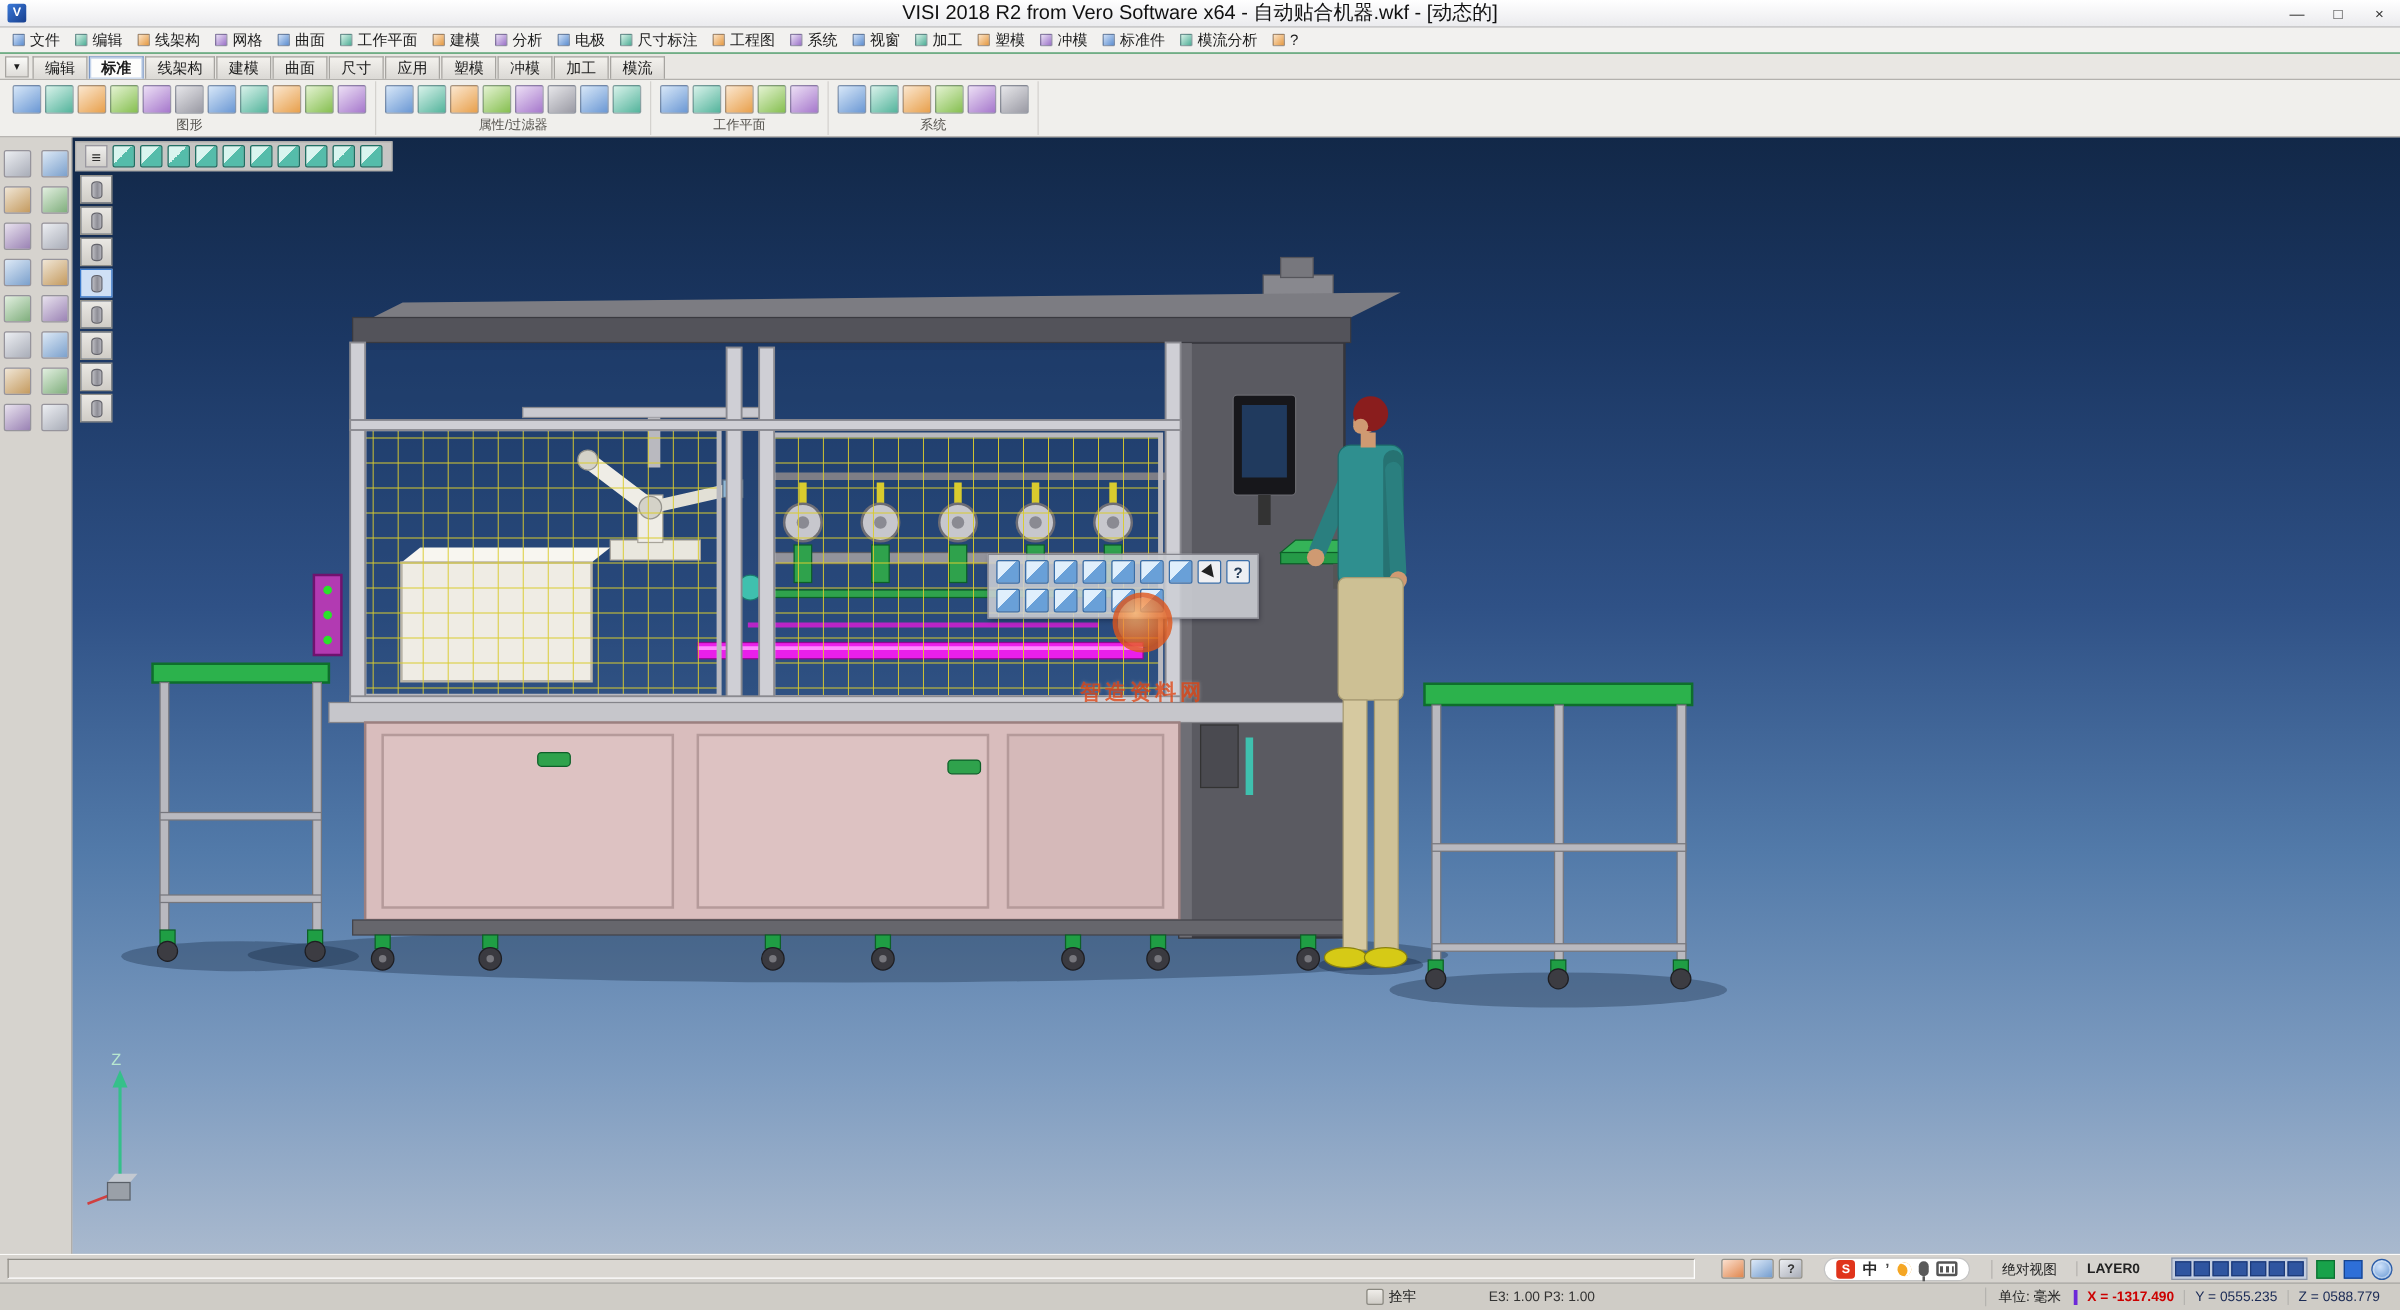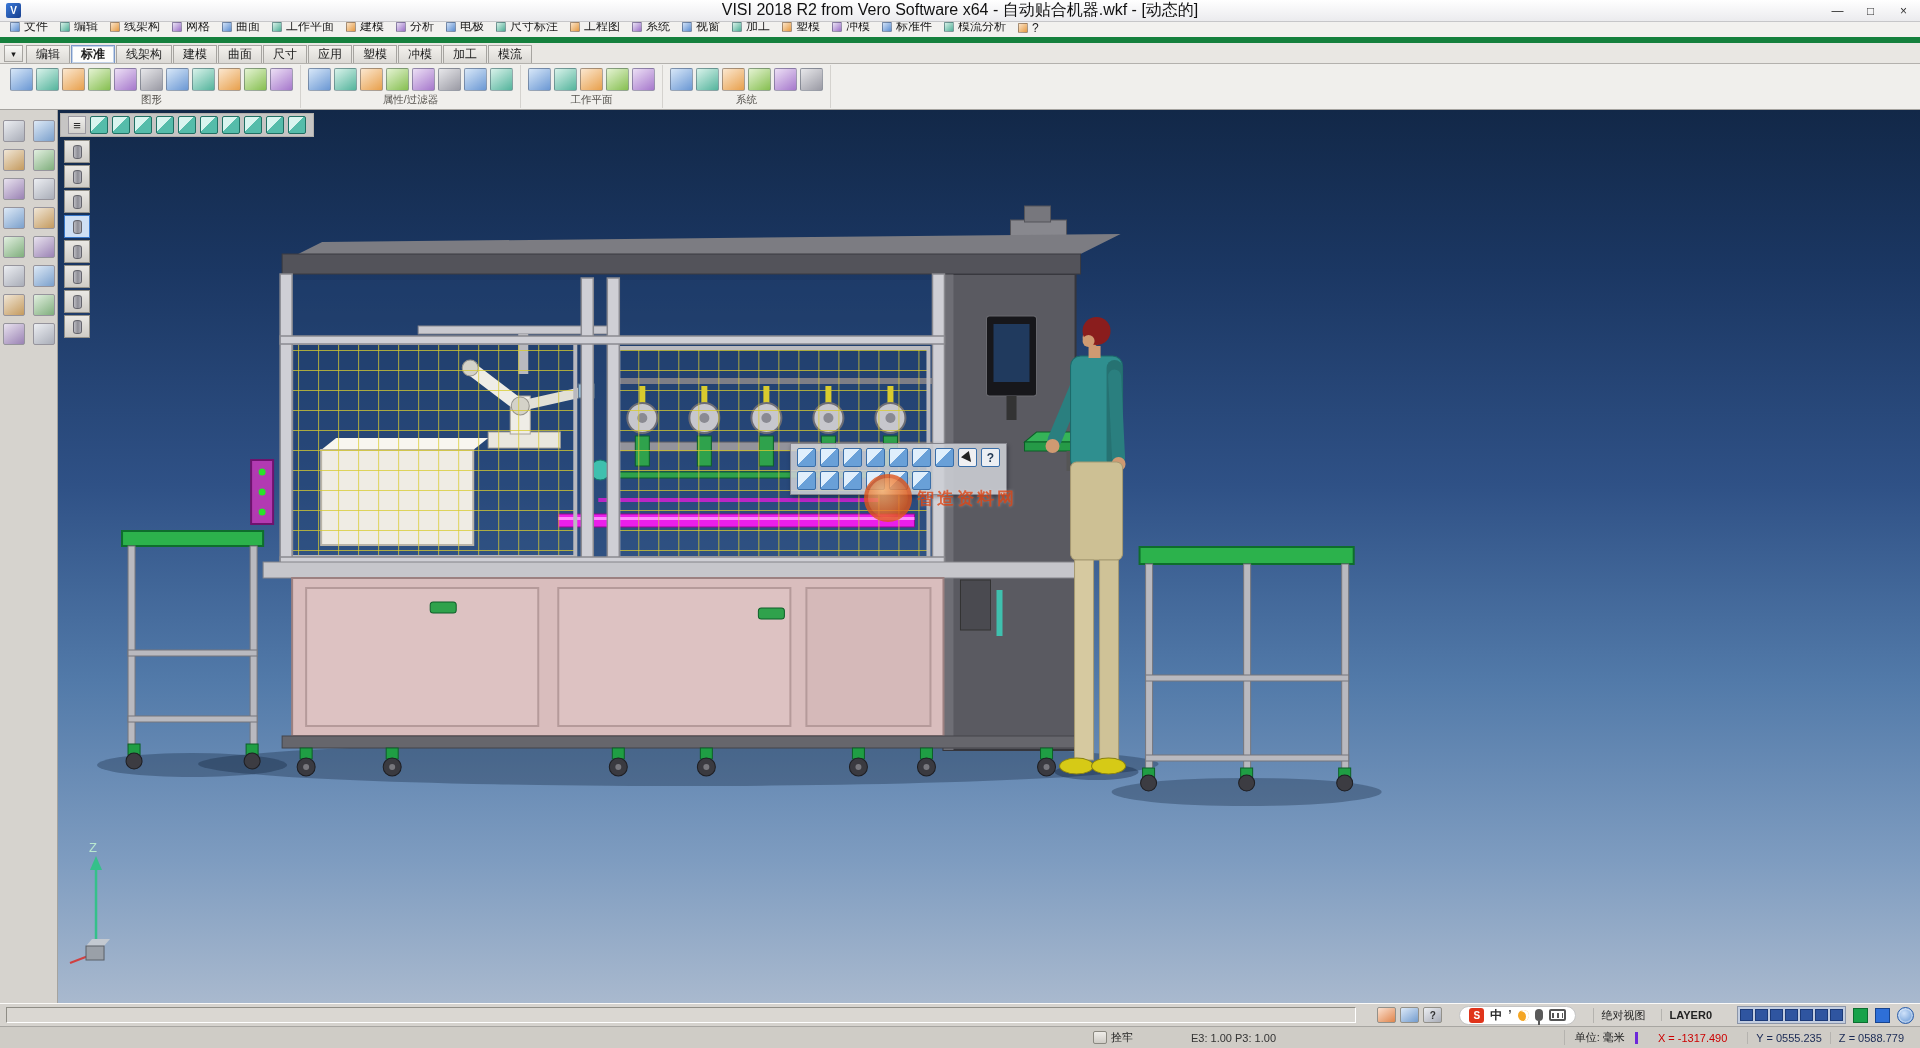--- a/index.html
+++ b/index.html
@@ -10,21 +10,21 @@
   
   .titlebar{height:22px;background:linear-gradient(#ffffff,#ebebee);border-bottom:1px solid #c6c6c9;
             display:flex;align-items:center;position:relative}
   .app-icon{width:15px;height:15px;margin:0 6px;border-radius:2px;background:linear-gradient(135deg,#3b79d8,#173f8e);
             color:#fff;font-size:10px;font-weight:bold;display:flex;align-items:center;justify-content:center}
   .title-text{position:absolute;left:0;right:0;text-align:center;font-size:16px;color:#111;pointer-events:none}
   .win-controls{margin-left:auto;display:flex;z-index:2}
   .win-btn{width:33px;height:21px;display:flex;align-items:center;justify-content:center;font-size:12px;color:#333}
 
   
-  .menubar{height:21px;background:#f2f1ef;border-bottom:6px solid #15803d;display:flex;align-items:flex-end;padding-left:4px}
+  .menubar{height:21px;background:#f2f1ef;border-bottom:1px solid #15803d;display:flex;align-items:center;padding-left:4px}
   .menu-item{display:flex;align-items:center;gap:4px;padding:2px 6px;cursor:default;white-space:nowrap}
   .mi{width:10px;height:10px;border-radius:1px;border:1px solid rgba(90,95,110,.5)}
   .menubar span.menu-item:nth-of-type(4n+1) .mi{background:linear-gradient(135deg,#cfe0f6,#5d8ed0)}
   .menubar span.menu-item:nth-of-type(4n+2) .mi{background:linear-gradient(135deg,#d6f1e7,#4fae97)}
   .menubar span.menu-item:nth-of-type(4n+3) .mi{background:linear-gradient(135deg,#fbe3c6,#e59a43)}
   .menubar span.menu-item:nth-of-type(4n){background-color:transparent}
   .menubar span.menu-item:nth-of-type(4n) .mi{background:linear-gradient(135deg,#e9e0f4,#9b72c8)}
 
   
   .tabbar{height:21px;background:#e9e7e3;border-bottom:1px solid #b3b1ad;display:flex;align-items:flex-end;padding:0 3px}
@@ -87,21 +87,21 @@
   .ficon{width:19px;height:19px;border:1px solid #3a6ea8;border-radius:2px;position:relative;
          background:linear-gradient(135deg,#e0effc 0 45%,#69a0d8 45% 100%);
          display:flex;align-items:center;justify-content:center;font-weight:bold;font-size:12px;color:#233a55}
   .ficon[data-name="help-icon"]{background:#eceff3}
   .ficon[data-name="help-icon"]::after{content:"?"}
   .ficon[data-name="pointer-icon"]{background:#f0f0f2}
   .ficon[data-name="pointer-icon"]::after{content:"";width:0;height:0;border-left:5px solid transparent;
          border-right:5px solid transparent;border-top:10px solid #222;transform:rotate(-38deg)}
 
   
-  .watermark{position:absolute;left:806px;top:364px;display:flex;flex-direction:row;align-items:center;gap:5px;
+  .watermark{position:absolute;left:806px;top:364px;display:flex;flex-direction:column;align-items:center;gap:20px;
              opacity:.8;pointer-events:none}
   .wm-logo{width:48px;height:48px;border-radius:50%;border:4px solid #e0561a;
            background:radial-gradient(circle at 36% 32%,#ffb36b,#e8601c 70%,#c64408)}
   .wm-text{color:#e04a1a;font-size:17px;font-weight:bold;letter-spacing:3px;text-shadow:0 0 3px rgba(255,255,255,.35)}
 
   
   .status1{height:23px;background:#d6d3ce;border-top:1px solid #fbfaf8;display:flex;align-items:center;
            padding:0 6px;gap:7px;font-size:11px;color:#222}
   .s1-field{flex:1;height:16px;margin-right:14px;background:#dad7d2;
             border:1px solid;border-color:#8f8d86 #ffffff #ffffff #8f8d86}
@@ -133,21 +133,21 @@
   .globe{width:17px;height:17px;border-radius:50%;border:1px solid #2a5ca8;
          background:radial-gradient(circle at 40% 35%,#cfe2fa,#5b8fd0);box-shadow:inset 0 0 0 1.5px rgba(255,255,255,.4)}
 
   .status2{height:22px;background:#cfccc6;border-top:1px solid #a8a6a2;display:flex;align-items:center;
            padding:0 8px;font-size:11px;color:#222;white-space:nowrap}
   .lock-chip{width:14px;height:13px;border:1px solid #8a8880;border-radius:2px;margin-right:4px;
              background:linear-gradient(#efede9,#cfccc6)}
   .lock-wrap{display:flex;align-items:center;margin-left:1085px}
   .e3p3{margin-left:58px;color:#333}
   .units{margin-left:auto;padding:0 10px;border-left:1px solid #b5b3af}
-  .coord-x{color:#cc0000;font-weight:normal;padding:0 20px;border-left:3px solid #6d28d9}
+  .coord-x{color:#cc0000;font-weight:bold;padding:0 8px;border-left:3px solid #6d28d9}
   .coord{padding:0 8px;border-left:1px solid #b5b3af;color:#1a2a55}
 </style>
 </head>
 <body>
 
 <div class="titlebar" data-name="title-bar">
   <span class="app-icon" data-name="app-icon">V</span>
   <span class="title-text" data-name="window-title">VISI 2018 R2 from Vero Software x64 - 自动贴合机器.wkf - [动态的]</span>
   <span class="win-controls" data-name="window-controls">
     <span class="win-btn" data-name="minimize-button">—</span>

